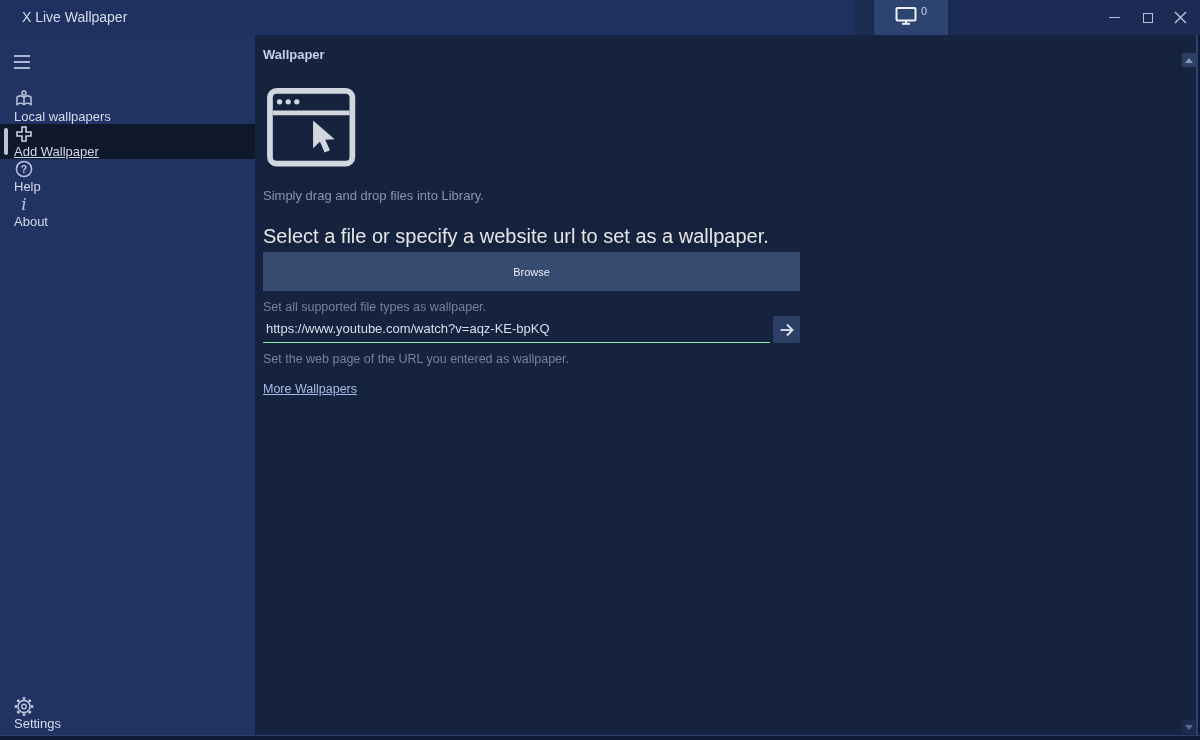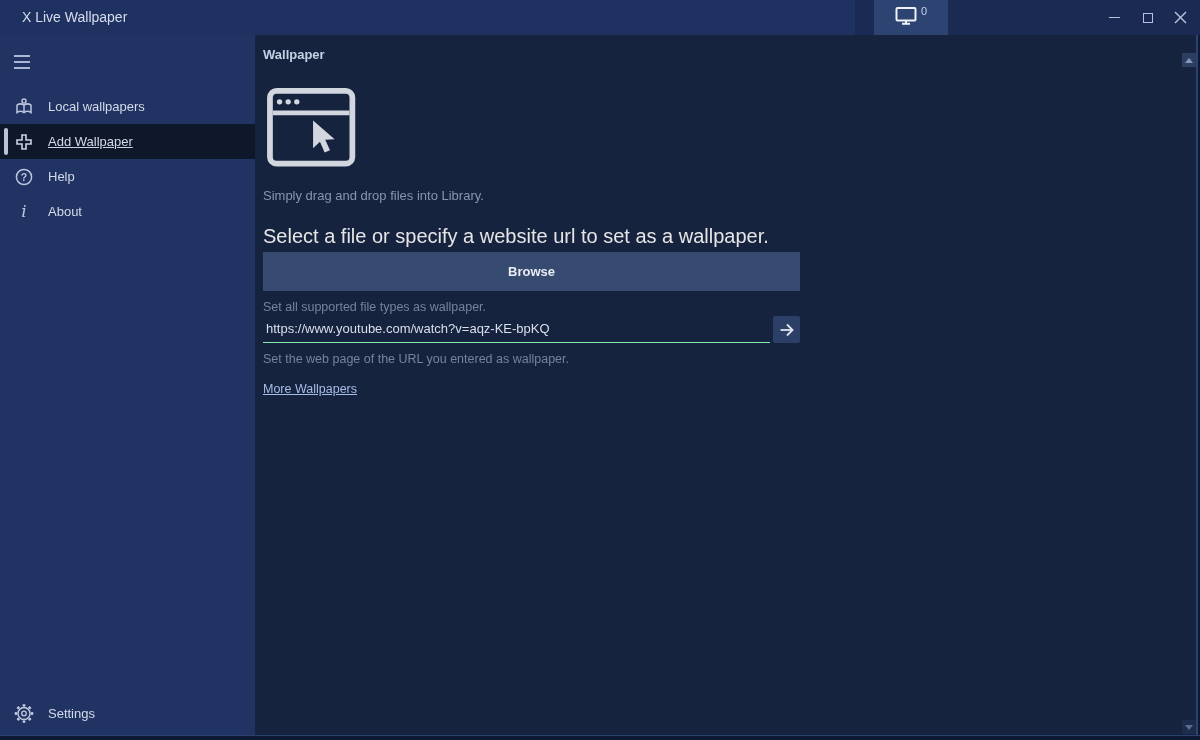--- a/index.html
+++ b/index.html
@@ -48,21 +48,21 @@
     display:flex; flex-direction:column;
   }
   .hamburger {
     margin-top:9px; height:35px; width:48px;
     display:flex; flex-direction:column; justify-content:center; gap:4px;
     padding-left:14px; cursor:default;
   }
   .hamburger div { width:16px; height:2px; background:#aab8d6; }
   .nav-gap { height:10px; }
   .nav-item {
-    height:35px; display:flex; align-items:center; position:relative; cursor:default;
+    height:35px; display:flex; align-items:flex-start; position:relative; cursor:default;flex-direction:column;
   }
   .nav-item .nicon {
     width:20px; height:20px; margin-left:14px; display:flex;
     align-items:center; justify-content:center; flex:0 0 20px;
   }
   .nav-item .nlabel { margin-left:14px; font-size:13px; color:#d3dae8; }
   .nav-item.selected { background:#0f172a;text-decoration:underline; }
   .nav-item.selected::before {
     content:""; position:absolute; left:4px; top:4px; bottom:4px; width:4px;
     background:#bac4d8; border-radius:2px;
@@ -79,21 +79,21 @@
     flex:1 1 auto; background:#16233f; position:relative;
     padding:12px 0 0 8px; min-width:0;
   }
   .section-title { font-size:13px; font-weight:bold; color:#c6d0e4; }
   .drop-icon { margin-top:24px; margin-left:2px; }
   .drop-hint { margin-top:6px; font-size:13px; color:#8894b2; }
   .headline { margin-top:22px; font-size:20px; font-weight:normal; color:#e5e5e5; }
   .field-label { margin-top:9px; font-size:12.5px; color:#dde3ef; }
   .browse-btn {
     margin-top:4px; width:537px; height:39px; background:#374a70; border:none;
-    color:#e8ecf5; font-size:13px; font-weight:bold;
+    color:#e8ecf5; font-size:11px; font-weight:normal;
     font-family:"Liberation Sans", sans-serif; cursor:default; display:block;
   }
   .hint { margin-top:9px; font-size:12.5px; color:#76829f; }
   .url-label { margin-top:10px; }
   .url-row { margin-top:2px; width:537px; display:flex; align-items:center; }
   .url-input {
     width:507px; height:27px; background:transparent; border:none;
     border-bottom:1px solid #86efac; color:#d9dfec; font-size:13px;
     font-family:"Liberation Sans", sans-serif; padding:0 0 2px 3px; outline:none;
   }

